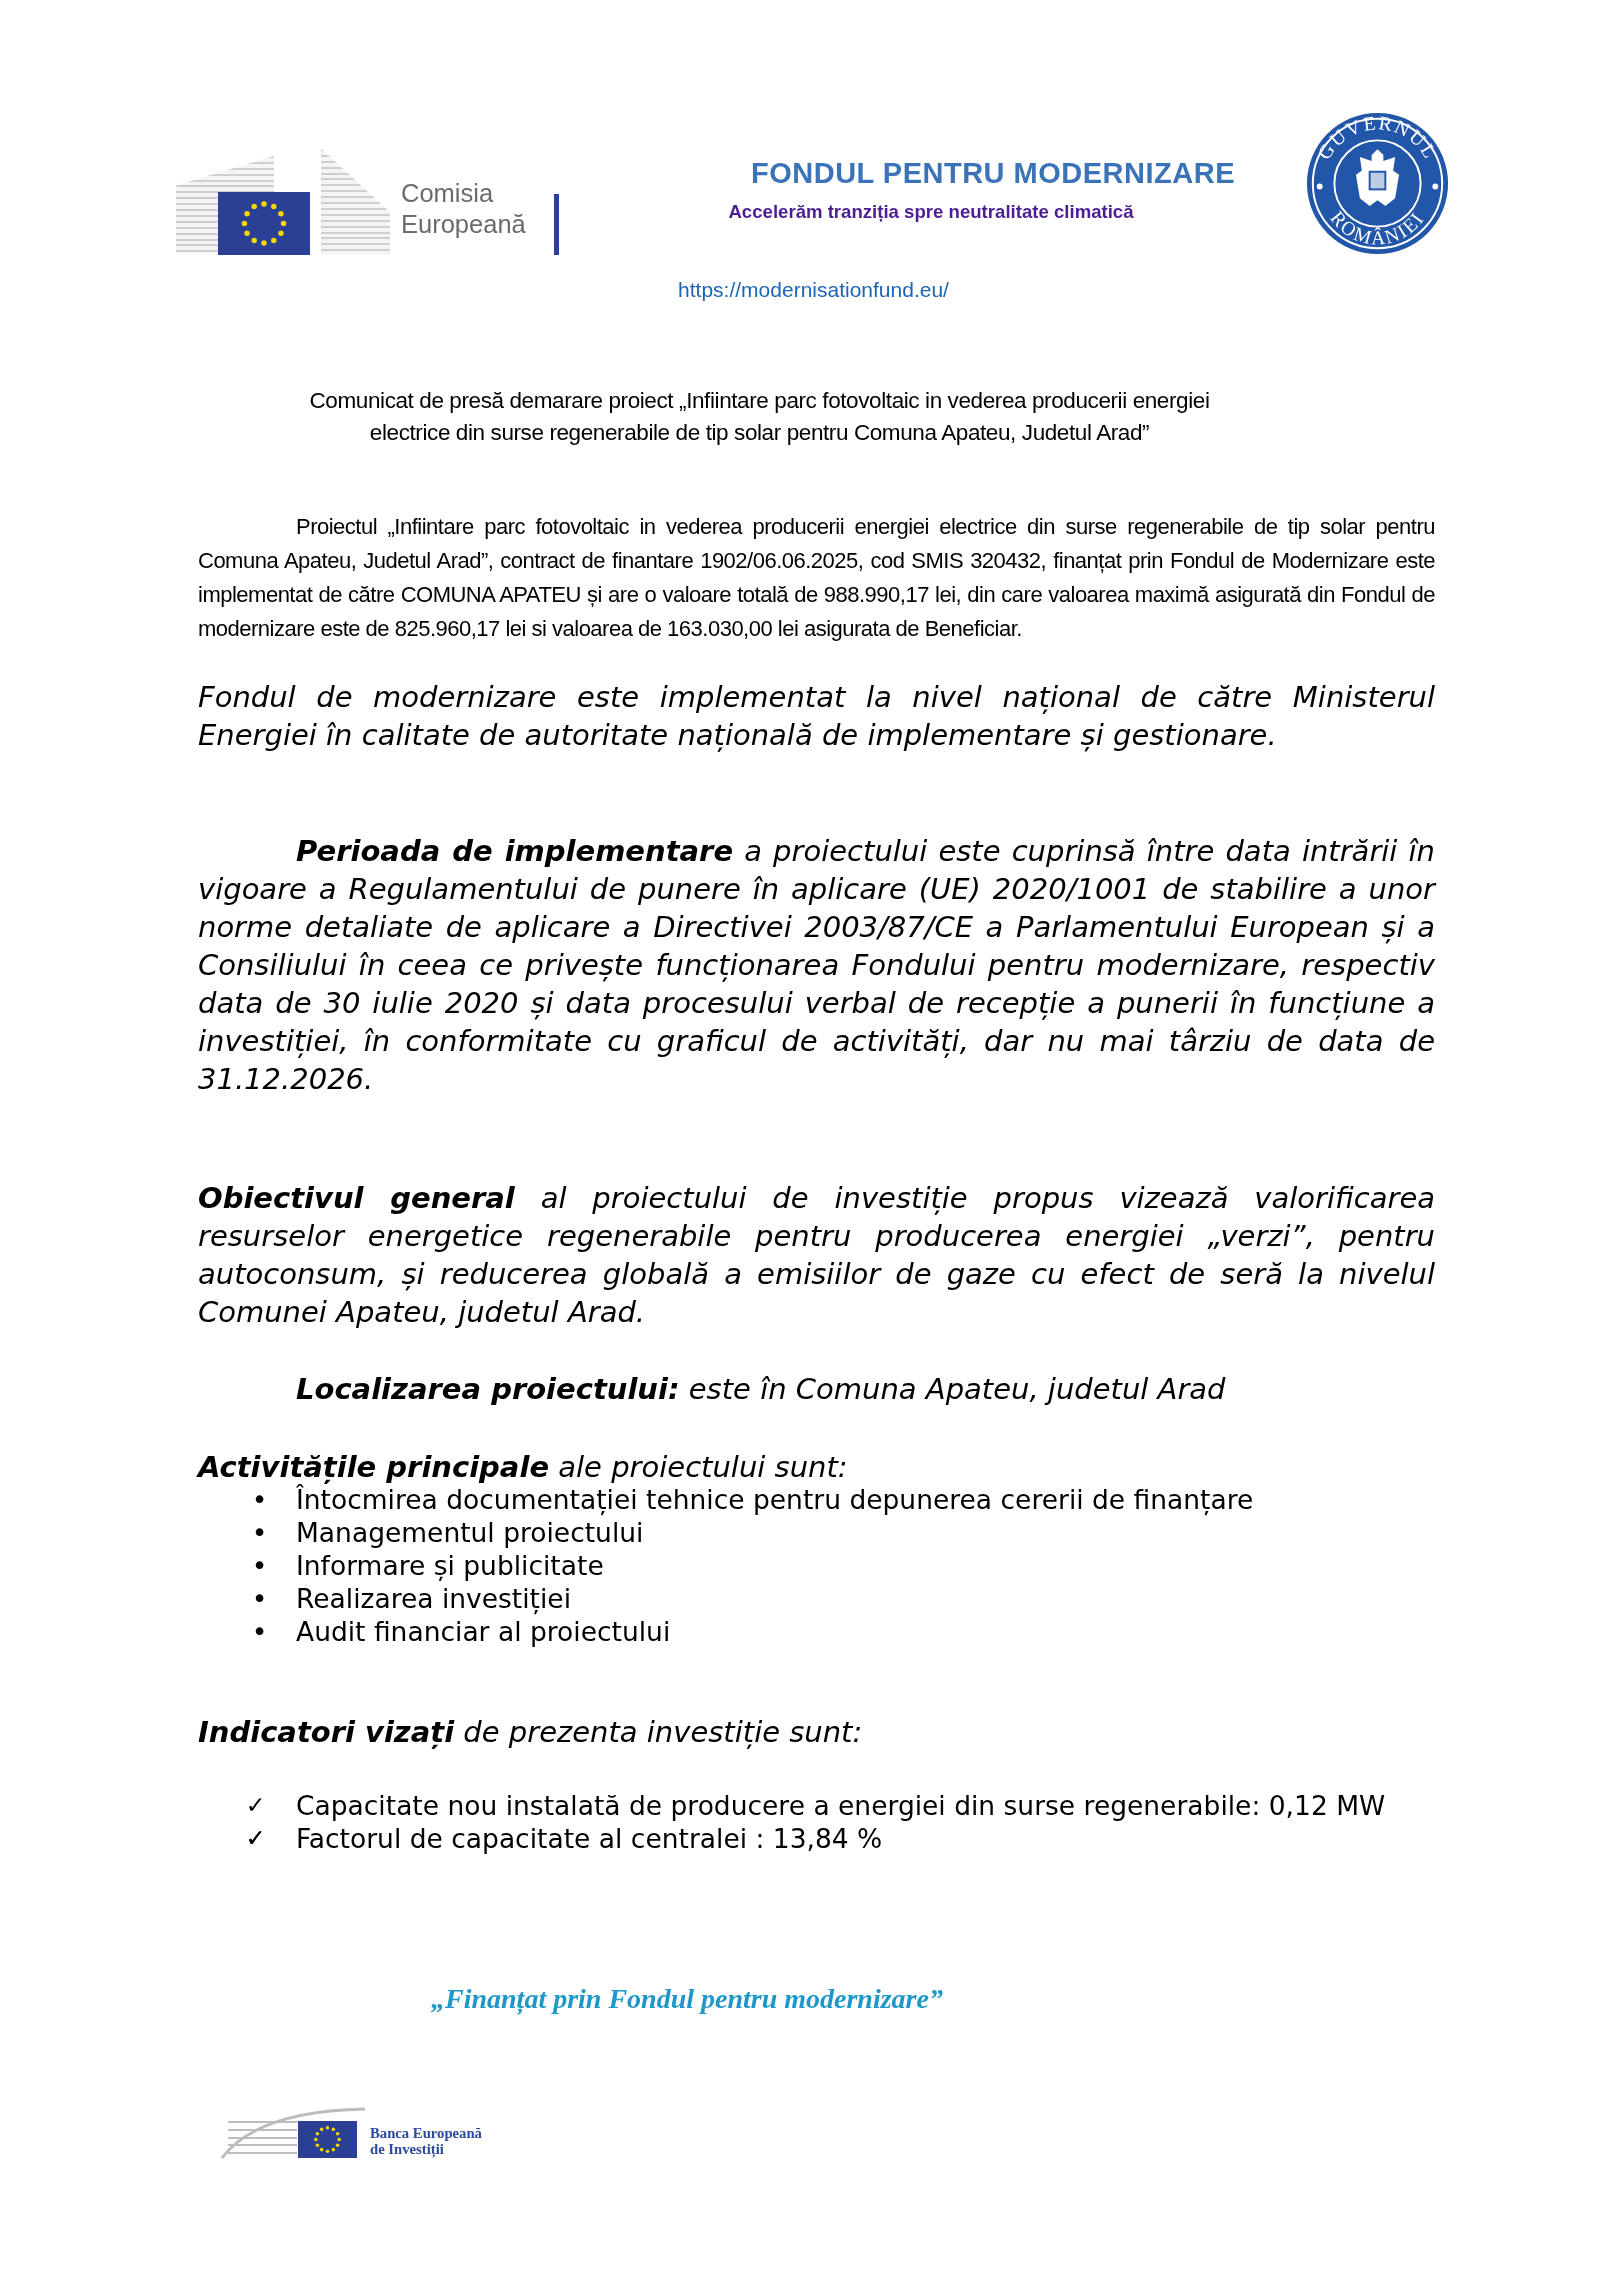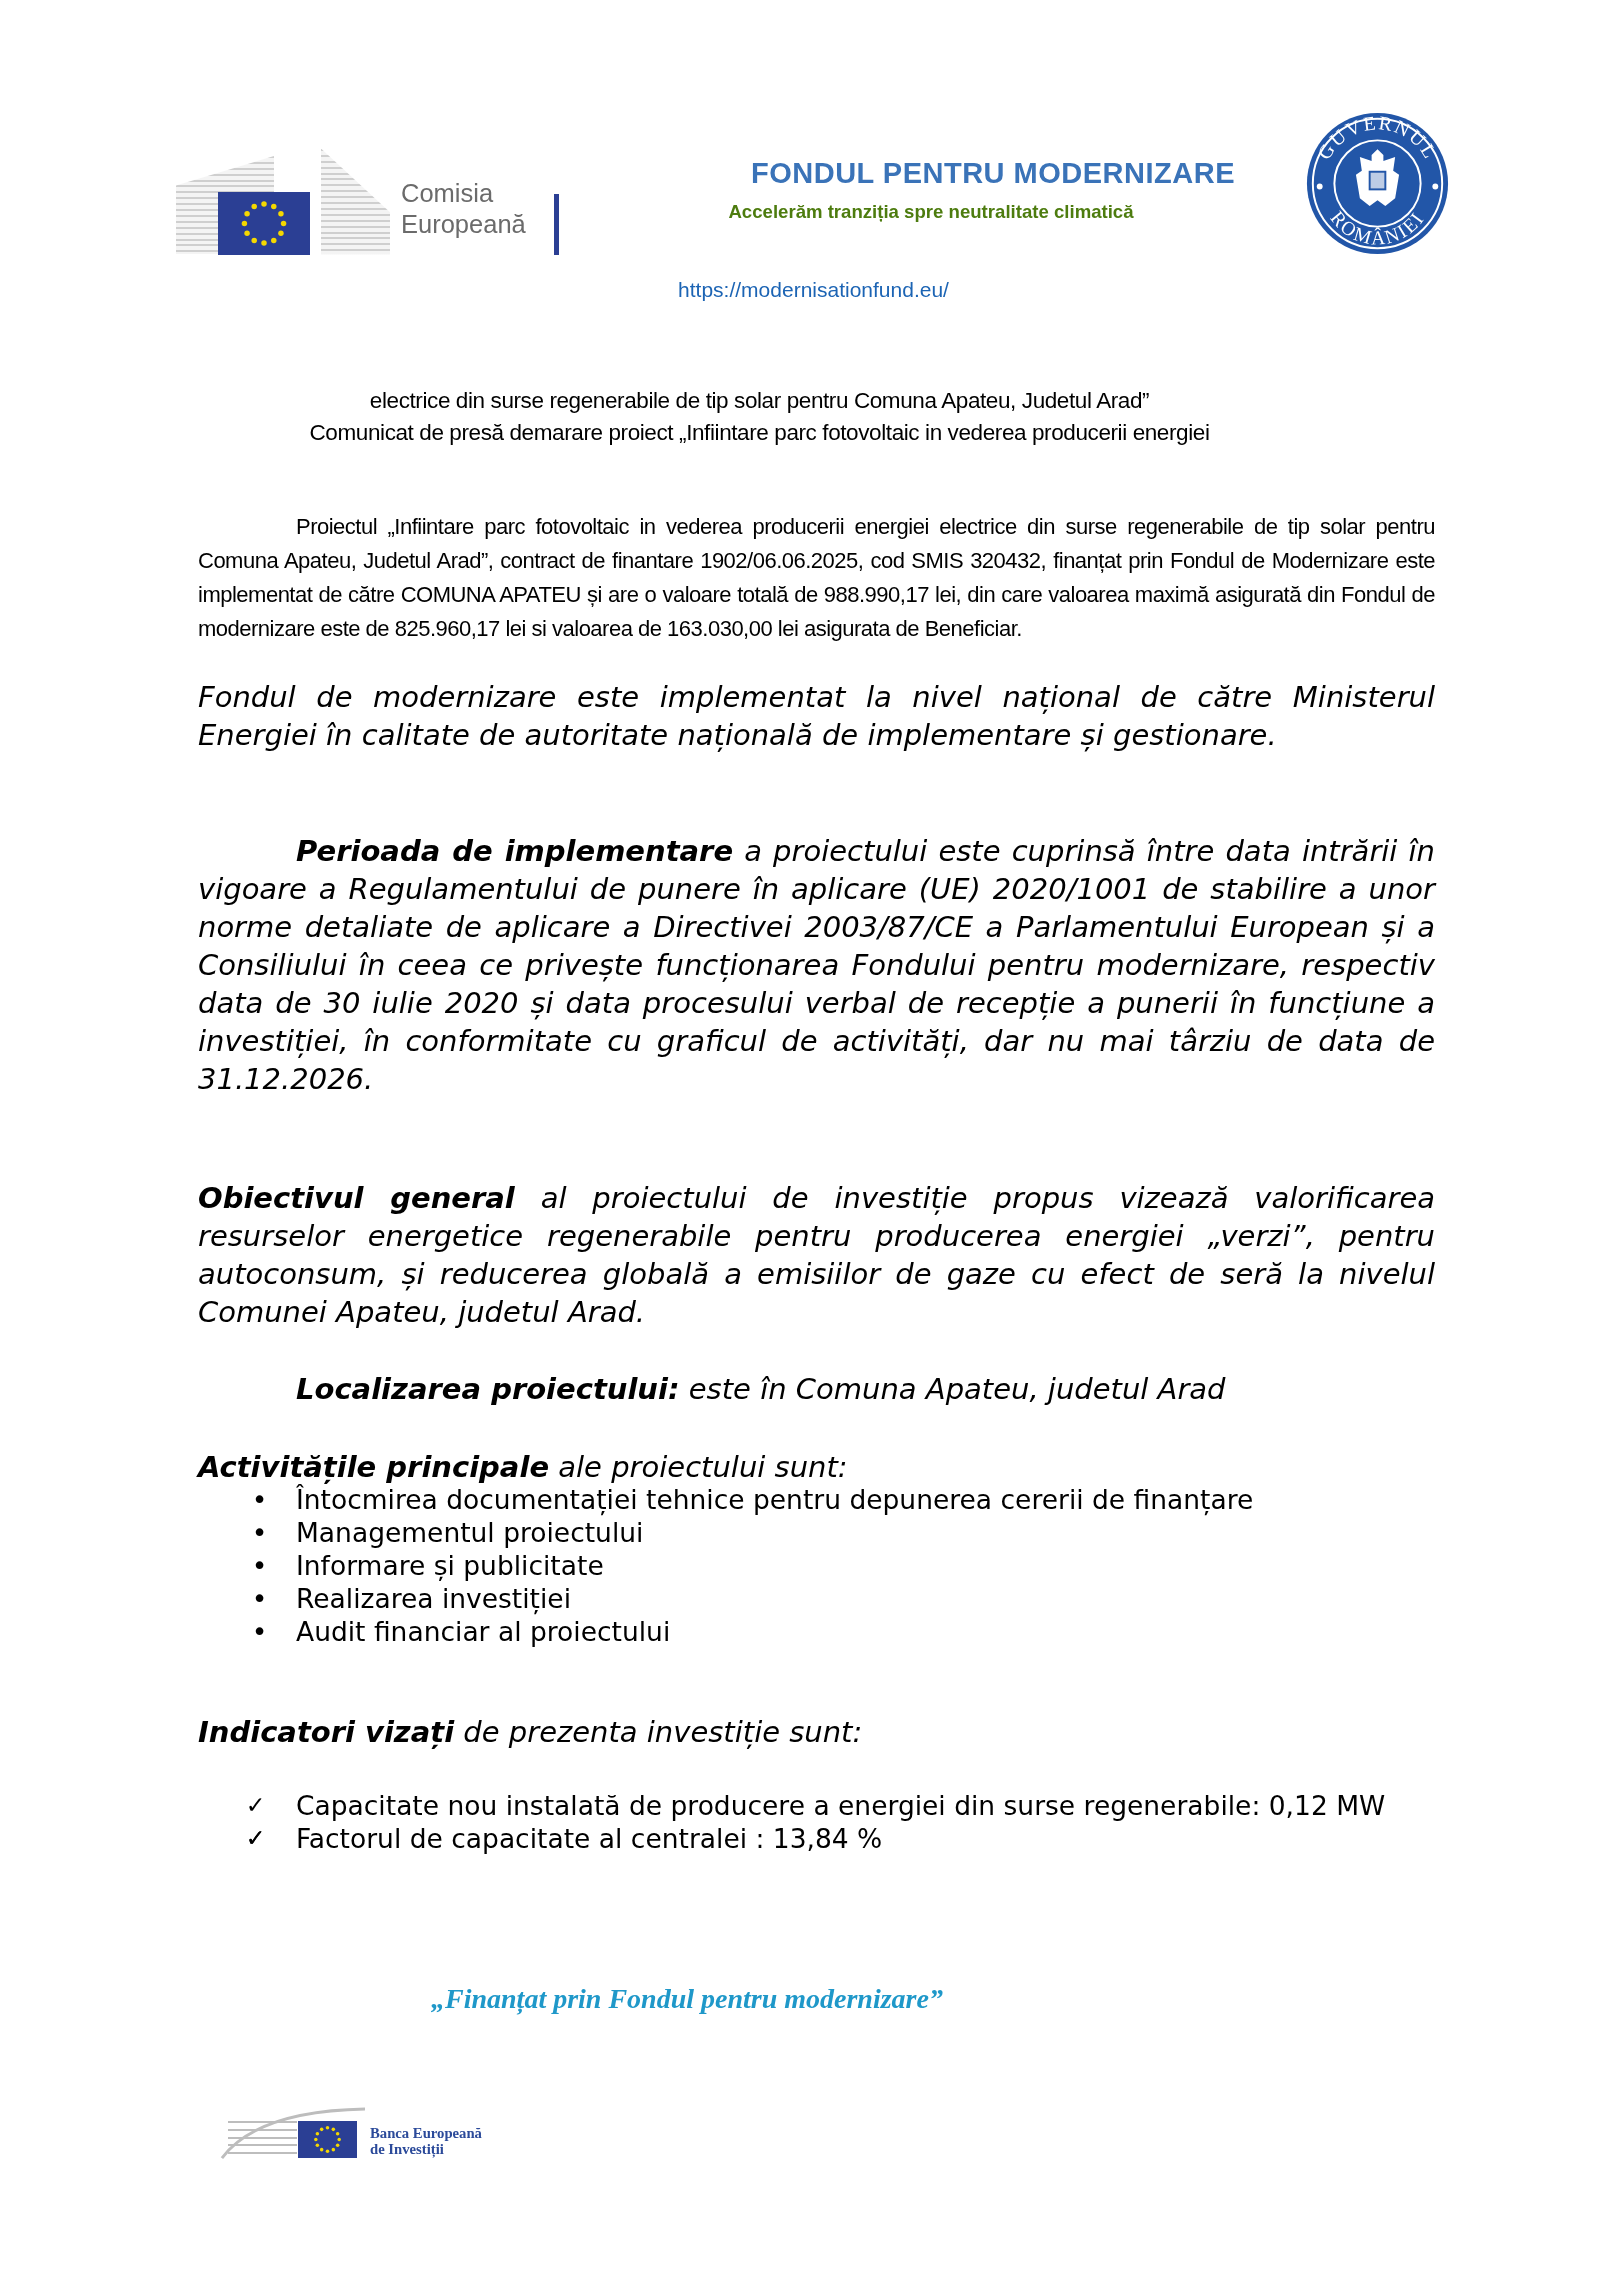--- a/index.html
+++ b/index.html
@@ -7,21 +7,21 @@
   .abs { position: absolute; }
 
   
   .ec-logo { left: 176px; top: 127px; width: 392px; height: 118px; }
   .ec-building { position: absolute; background: repeating-linear-gradient(180deg, #cfcfcf 0 2px, #f4f4f4 2px 5.9px); }
   .ec-flag { position: absolute; left: 42px; top: 65px; width: 92px; height: 63px; background: #2b3f94; }
   .ec-text { position: absolute; left: 225px; top: 51px; font-family: "Liberation Sans", sans-serif; font-size: 25.5px; line-height: 31px; color: #6b6b6b; }
   .ec-bar { position: absolute; left: 378px; top: 67px; width: 4.9px; height: 61px; background: #2b3f94; }
 
   .fm-title { left: 627px; top: 157px; width: 608px; text-align: right; font-family: "Liberation Sans", sans-serif; font-weight: bold; font-size: 29px; letter-spacing: 0.5px; color: #3a73b8; }
-  .fm-sub { left: 627px; top: 201px; width: 608px; text-align: center; font-family: "Liberation Sans", sans-serif; font-weight: bold; font-size: 18.6px; color: #4d7c0f; }
+  .fm-sub { left: 627px; top: 201px; width: 608px; text-align: center; font-family: "Liberation Sans", sans-serif; font-weight: bold; font-size: 18.6px; color: #4c1d95; }
 
   .gov-seal { left: 1304px; top: 110px; width: 147px; height: 147px; }
 
   .url { left: 549px; top: 278px; width: 529px; text-align: center; font-family: "Liberation Sans", sans-serif; font-size: 21px; color: #1c64b4; text-decoration: none; }
 
   
   .press-title { left: 196px; top: 385px; width: 1127px; text-align: center; font-family: "Liberation Sans", sans-serif; font-size: 22.5px; line-height: 32px; letter-spacing: -0.4px; }
 
   .intro { left: 198px; top: 510px; width: 1237px; font-family: "Liberation Sans", sans-serif; font-size: 22px; line-height: 34px; text-align: justify; letter-spacing: -0.5px; }
   .intro .indent { display: inline-block; width: 98px; }
@@ -103,22 +103,22 @@
       <circle cx="134" cy="78" r="3" fill="#fff"></circle>
     <path d="M75 40 l6 6 v6 l12 -4 l-2 14 l6 4 l-4 24 l-10 8 l-8 -6 l-8 6 l-10 -8 l-4 -24 l6 -4 l-2 -14 l12 4 v-6 z" fill="#fff"></path>
     <rect x="66" y="62" width="18" height="20" fill="#2256a8"></rect>
     <rect x="68" y="64" width="14" height="16" fill="#fff" opacity="0.7"></rect>
   </svg>
 </div>
 
 <a class="abs url" href="#">https://modernisationfund.eu/</a>
 
 <div class="abs press-title">
+  <div>Comunicat de presă demarare proiect „Infiintare parc fotovoltaic in vederea producerii energiei</div>
   <div>electrice din surse regenerabile de tip solar pentru Comuna Apateu, Judetul Arad”</div>
-  <div>Comunicat de presă demarare proiect „Infiintare parc fotovoltaic in vederea producerii energiei</div>
 </div>
 
 <div class="abs intro"><span class="indent"></span><span>Proiectul „Infiintare parc fotovoltaic in vederea producerii energiei electrice din surse regenerabile de tip solar pentru Comuna Apateu, Judetul Arad”, contract de finantare 1902/06.06.2025, cod SMIS 320432, finanțat prin Fondul de Modernizare este implementat de către COMUNA APATEU și are o valoare totală de 988.990,17 lei, din care valoarea maximă asigurată din Fondul de modernizare este de 825.960,17 lei si valoarea de 163.030,00 lei asigurata de Beneficiar.</span></div>
 
 <div class="abs body-text p-fondul">Fondul de modernizare este implementat la nivel național de către Ministerul Energiei în calitate de autoritate națională de implementare și gestionare.</div>
 
 <div class="abs body-text p-perioada"><span class="indent100"></span><b class="bi">Perioada de implementare</b><span> a proiectului este cuprinsă între data intrării în vigoare a Regulamentului de punere în aplicare (UE) 2020/1001 de stabilire a unor norme detaliate de aplicare a Directivei 2003/87/CE a Parlamentului European și a Consiliului în ceea ce privește funcționarea Fondului pentru modernizare, respectiv data de 30 iulie 2020 și data procesului verbal de recepție a punerii în funcțiune a investiției, în conformitate cu graficul de activități, dar nu mai târziu de data de 31.12.2026.</span></div>
 
 <div class="abs body-text p-obiectiv"><b class="bi">Obiectivul general</b><span style="white-space:pre-wrap;"> al proiectului de investiție propus vizează valorificarea   resurselor energetice regenerabile pentru producerea energiei „verzi”, pentru autoconsum, și reducerea globală a emisiilor de gaze cu efect de seră la nivelul Comunei Apateu, judetul Arad.</span></div>
 

